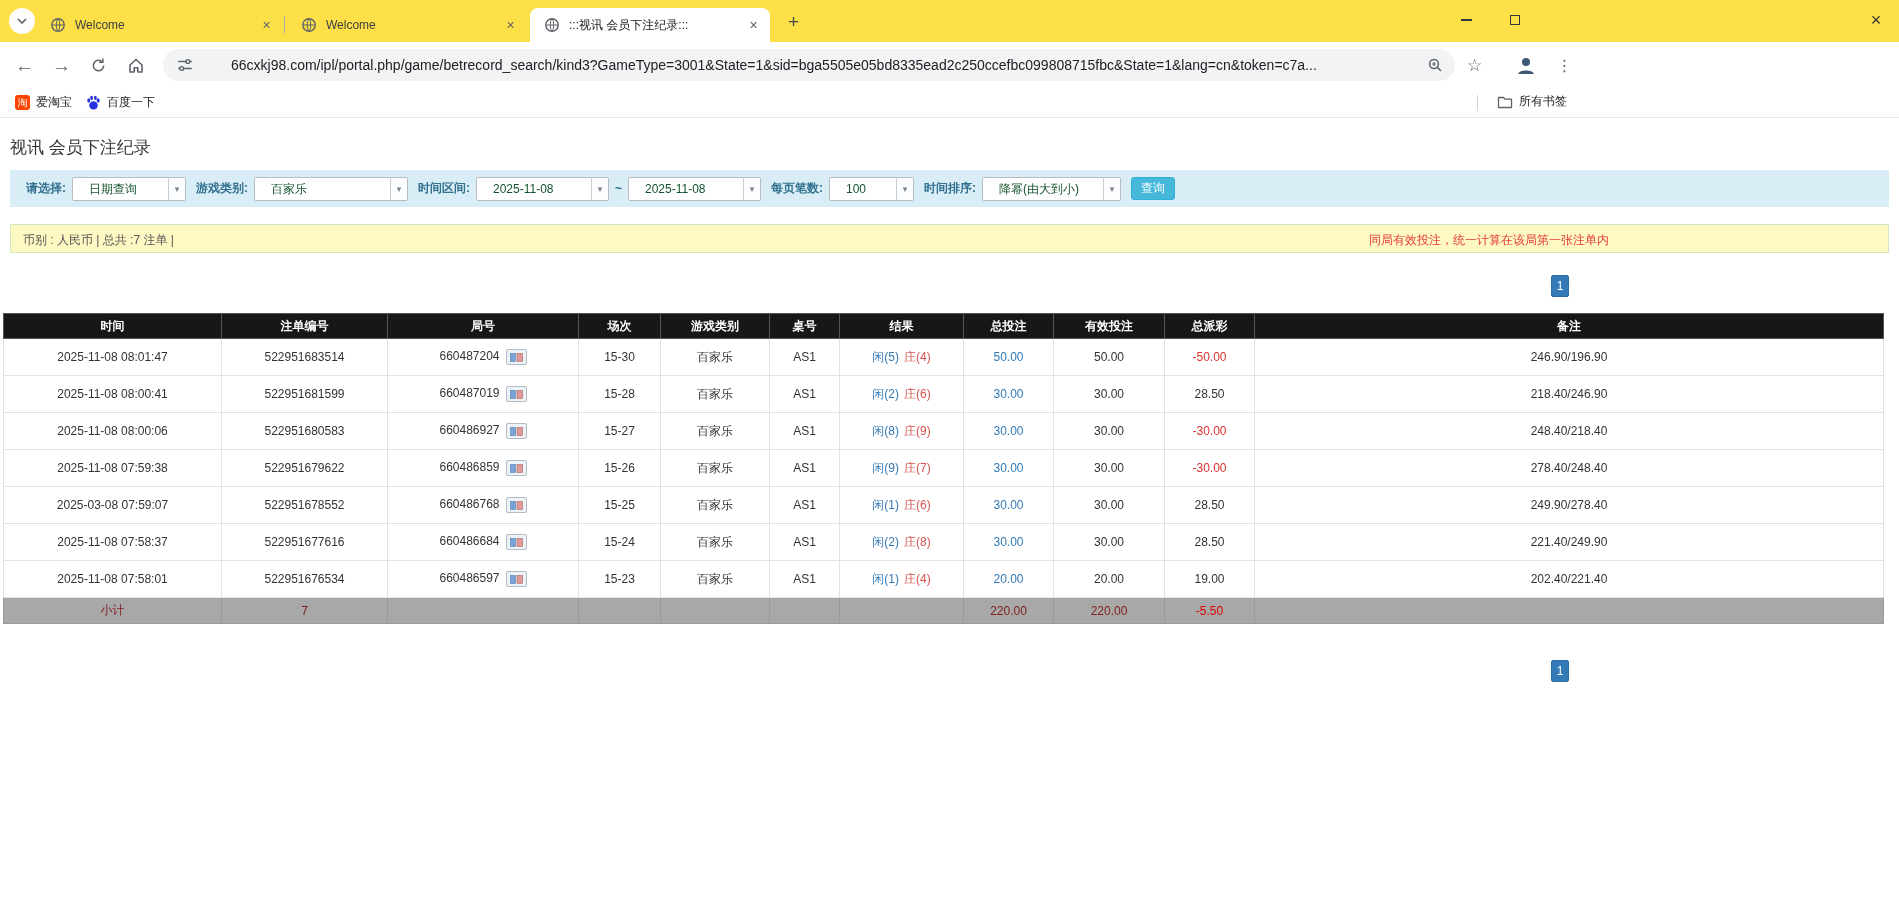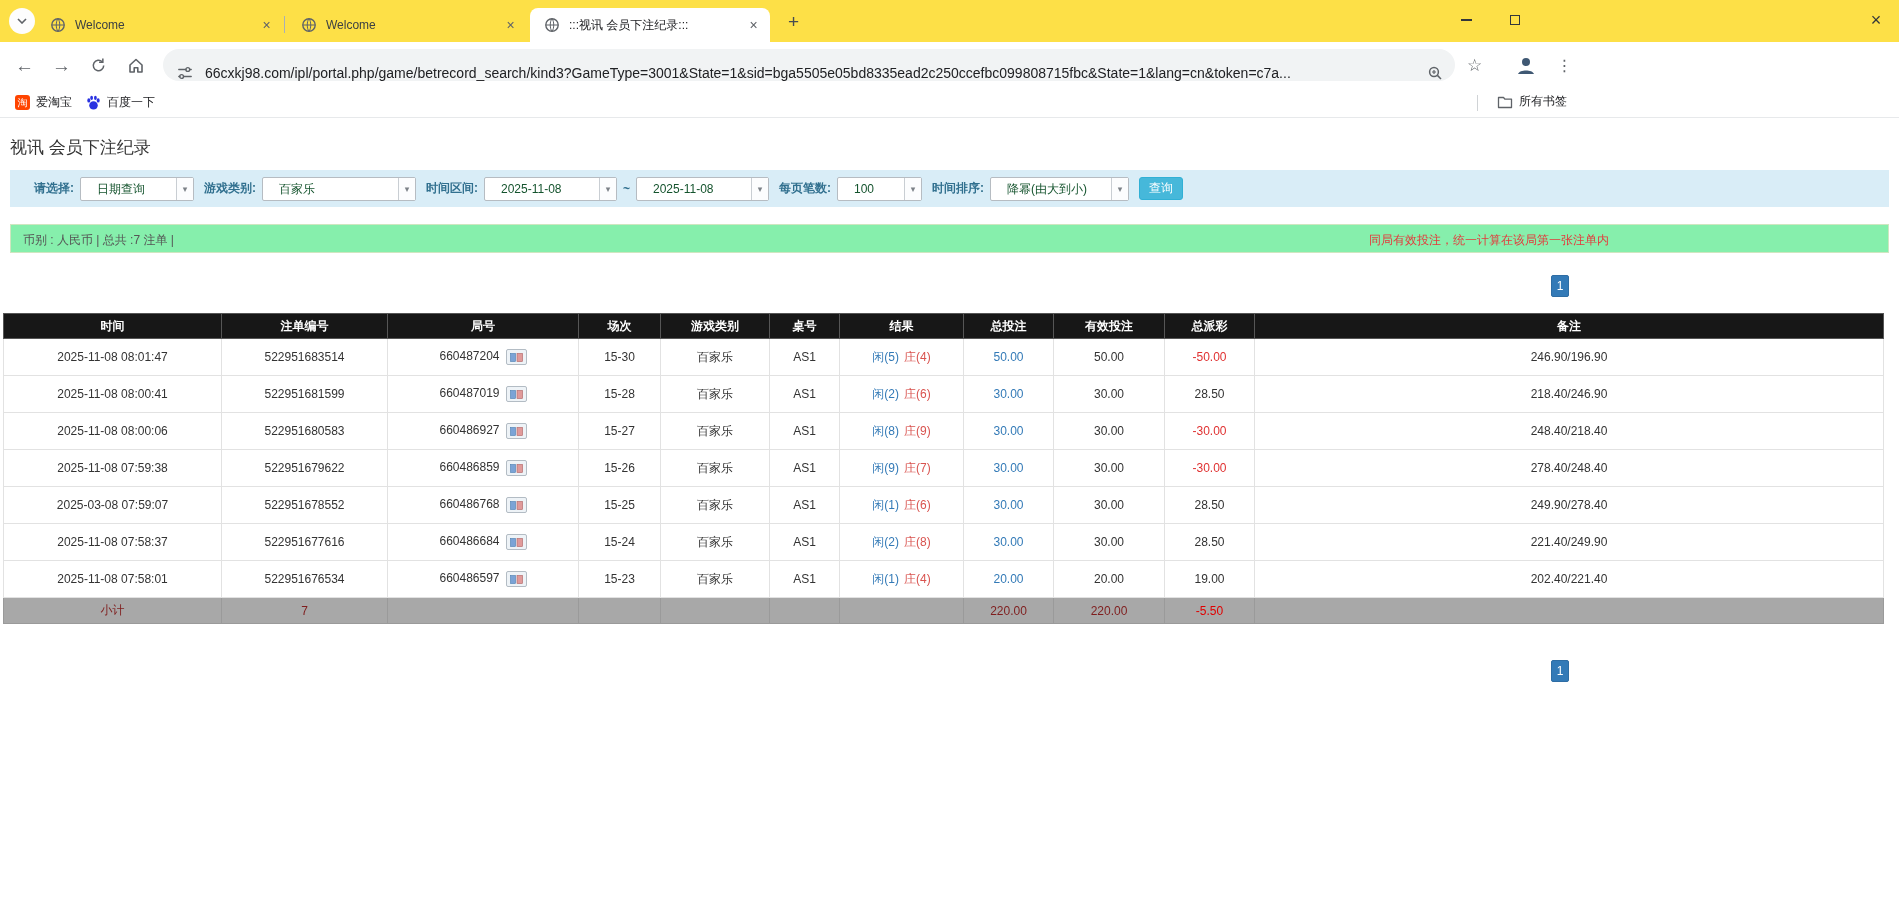--- a/index.html
+++ b/index.html
@@ -17,49 +17,49 @@
   .tab-sep { position:absolute; top:16px; width:1px; height:17px; background:#a9afb6; }
   .newtab-btn { position:absolute; left:781px; top:9px; width:25px; height:25px; border-radius:50%; font-size:19px; color:#474c51; display:flex; align-items:center; justify-content:center; cursor:pointer; }
   .win-btn { position:absolute; top:0; width:46px; height:40px; display:flex; align-items:center; justify-content:center; cursor:pointer; }
   .min-ic { display:inline-block; width:11px; height:2px; background:#33373b; }
   .max-ic { display:inline-block; width:10px; height:10px; border:1.5px solid #33373b; }
   .close-ic { font-size:18px; color:#33373b; line-height:1; }
 
   
   .navbar { position:absolute; top:42px; left:0; width:100%; height:46px; background:#fff; }
   .nav-btn { position:absolute; top:7px; width:33px; height:33px; border-radius:50%; display:flex; align-items:center; justify-content:center; color:#5f6368; font-size:19px; cursor:pointer; }
-  .urlbar { position:absolute; left:163px; top:7px; width:1292px; height:32px; background:#f1f3f4; border-radius:16px; display:flex; align-items:flex-end; }
+  .urlbar { position:absolute; left:163px; top:7px; width:1292px; height:32px; background:#f1f3f4; border-radius:16px; display:flex; align-items:center;gap:26px; }
   .tune { margin:0 12px 0 14px; display:inline-flex; }
   .url-text { flex:1; font-size:14px; color:#202124; white-space:nowrap; overflow:hidden; text-overflow:ellipsis; }
   .zoom-ic { margin:0 12px 0 8px; display:inline-flex; }
   .avatar { position:absolute; left:1510px; top:8px; width:31px; height:31px; border-radius:50%; display:flex; align-items:center; justify-content:center; cursor:pointer; }
 
   
   .bookmarkbar { position:absolute; top:88px; left:0; width:100%; height:30px; background:#fff; border-bottom:1px solid #e7e9eb; display:flex; align-items:center; }
   .bm-item { display:flex; align-items:center; gap:6px; font-size:12px; color:#202124; padding:3px 7px; border-radius:6px; cursor:pointer; }
   .bm-item.first { margin-left:8px; }
   .taobao-ic { width:15px; height:15px; background:#ff4400; border-radius:3px; color:#fff; font-size:10px; line-height:15px; text-align:center; flex:0 0 auto; }
   .bm-sep { position:absolute; left:1477px; top:7px; width:1px; height:16px; background:#d0d3d6; }
   .all-bm { position:absolute; left:1490px; top:2px; }
 
   
   .page { position:absolute; top:119px; left:0; width:100%; height:799px; background:#fff; }
   .page-title { position:absolute; left:10px; top:17px; font-size:17px; font-weight:400; color:#333; }
 
   .filterbar { position:absolute; left:10px; top:51px; width:1879px; height:37px; background:#d9edf7; display:flex; align-items:center; padding-left:12px; font-size:12px; }
   .f-label { color:#31708f; font-weight:bold; margin:0 6px 0 10px; white-space:nowrap; }
-  .f-label.first { margin-left:12px; }
+  .f-label.first { margin-left:4px; }
   .select { display:inline-flex; height:24px; background:#fff; border:1px solid #b6bcc2; border-radius:2px; align-items:stretch; cursor:pointer; }
   .sel-val { padding:0 16px; line-height:22px; color:#14532d; font-size:12px; white-space:nowrap; overflow:hidden; }
   .sel-arrow { width:17px; border-left:1px solid #c9ced3; display:flex; align-items:center; justify-content:center; color:#7c8288; font-size:9px; background:#fcfdfe; }
   .w1 { width:95px; } .w2 { width:135px; } .w3 { width:114px; } .w4 { width:66px; } .w5 { width:120px; }
   .tilde { margin:0 6px; color:#31708f; font-weight:bold; }
   .btn-search { margin-left:10px; height:23px; padding:0 9px; background:#46b8da; border:1px solid #31b0d5; border-radius:3px; color:#fff; font-size:12px; display:inline-flex; align-items:center; cursor:pointer; }
 
-  .summarybar { position:absolute; left:10px; top:105px; width:1879px; height:29px; background:#86efac; border:1px solid #cfe6c0; }
+  .summarybar { position:absolute; left:10px; top:105px; width:1879px; height:29px; background:#fef9c3; border:1px solid #cfe6c0; }
   .summary-left { position:absolute; left:12px; top:7px; font-size:12px; color:#555; }
   .summary-note { position:absolute; left:1358px; top:7px; font-size:12px; color:#e4393c; }
 
   .pager { position:absolute; width:18px; height:22px; background:#337ab7; border:1px solid #2e6da4; color:#fff; font-size:12px; display:flex; align-items:center; justify-content:center; border-radius:2px; cursor:pointer; }
   .pager.top { left:1551px; top:156px; }
   .pager.bottom { left:1551px; top:541px; }
 
   .bet-table { position:absolute; left:3px; top:187px; width:1880px; border-collapse:collapse; table-layout:fixed; font-size:12px;margin-top:7px; }
   .bet-table th { background:#171717; color:#fff; font-weight:bold; font-size:12px; height:25px; border:1px solid #565656; text-align:center; }
   .bet-table td { border:1px solid #e2e2e2; height:37px; text-align:center; color:#333; background:#fff; white-space:nowrap; overflow:hidden; }

